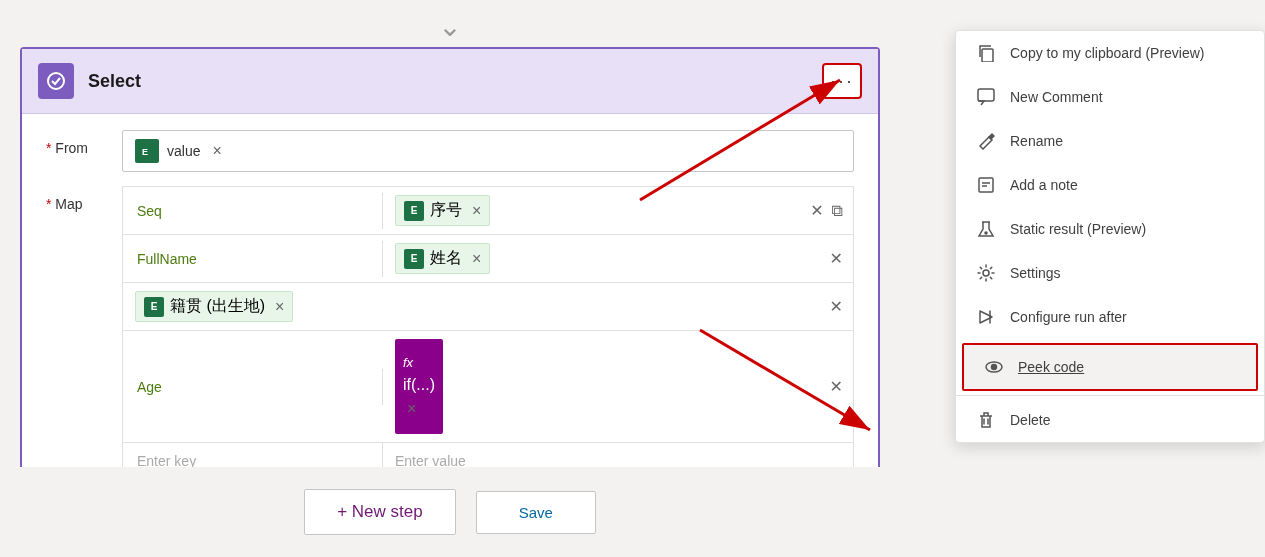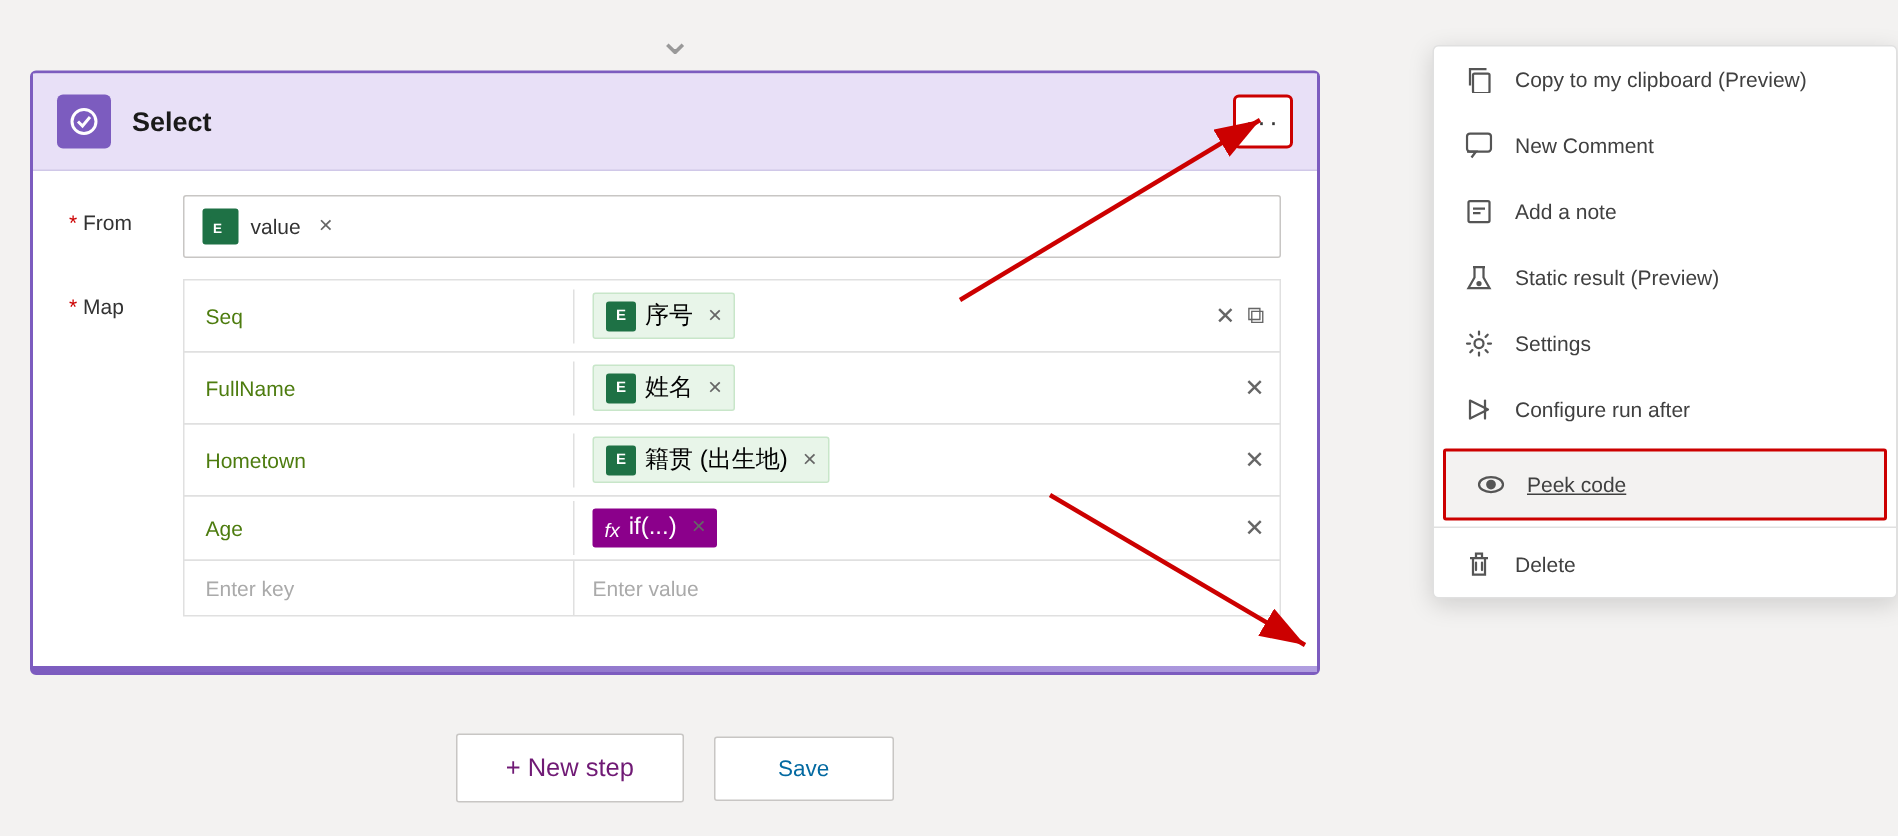--- a/index.html
+++ b/index.html
@@ -188,26 +188,27 @@
       display: flex;
       align-items: center;
       justify-content: center;
       color: white;
       font-size: 10px;
       font-weight: bold;
     }
 
     .func-tag {
       display: flex;
-      align-items: flex-end;
+      align-items: flex-start;
       gap: 6px;
       background: #8B008B;
       border-radius: 2px;
-      padding: 4px 8px;
+      padding: 16px 8px;
       color: white;
+      flex-direction: column;
     }
 
     .func-badge {
       font-size: 13px;
       font-style: italic;
       color: white;
     }
 
     .map-actions {
       display: flex;
@@ -390,21 +391,20 @@
                 <span>姓名</span>
                 <span class="tag-x">×</span>
               </div>
             </div>
             <div class="map-actions">
               <span class="x-btn">✕</span>
             </div>
           </div>
 
           <div class="map-row">
-            <div class="map-key">Hometown</div>
             <div class="map-value">
               <div class="excel-tag">
                 <div class="excel-badge-green">E</div>
                 <span>籍贯 (出生地)</span>
                 <span class="tag-x">×</span>
               </div>
             </div>
             <div class="map-actions">
               <span class="x-btn">✕</span>
             </div>
@@ -469,20 +469,29 @@
   <div class="menu-item">
     <span class="menu-icon">
       <svg width="18" height="18" viewBox="0 0 18 18" fill="none" stroke="#555" stroke-width="1.5">
         <rect x="1" y="1" width="16" height="12" rx="2"></rect>
         <path d="M4 17 L7 13 H1"></path>
       </svg>
     </span>
     <span>New Comment</span>
   </div>
 
+  <div class="menu-item">
+    <span class="menu-icon">
+      <svg width="18" height="18" viewBox="0 0 18 18" fill="none" stroke="#555" stroke-width="1.5">
+        <path d="M3 14 L12 5 L15 8 L6 17 Z"></path>
+        <path d="M12 5 L15 2 L17 4 L14 7 Z" fill="#555"></path>
+      </svg>
+    </span>
+    <span>Rename</span>
+  </div>
 
   <div class="menu-item">
     <span class="menu-icon">
       <svg width="18" height="18" viewBox="0 0 18 18" fill="none" stroke="#555" stroke-width="1.5">
         <rect x="2" y="2" width="14" height="14" rx="1"></rect>
         <path d="M5 7 H13 M5 10 H10"></path>
       </svg>
     </span>
     <span>Add a note</span>
   </div>

